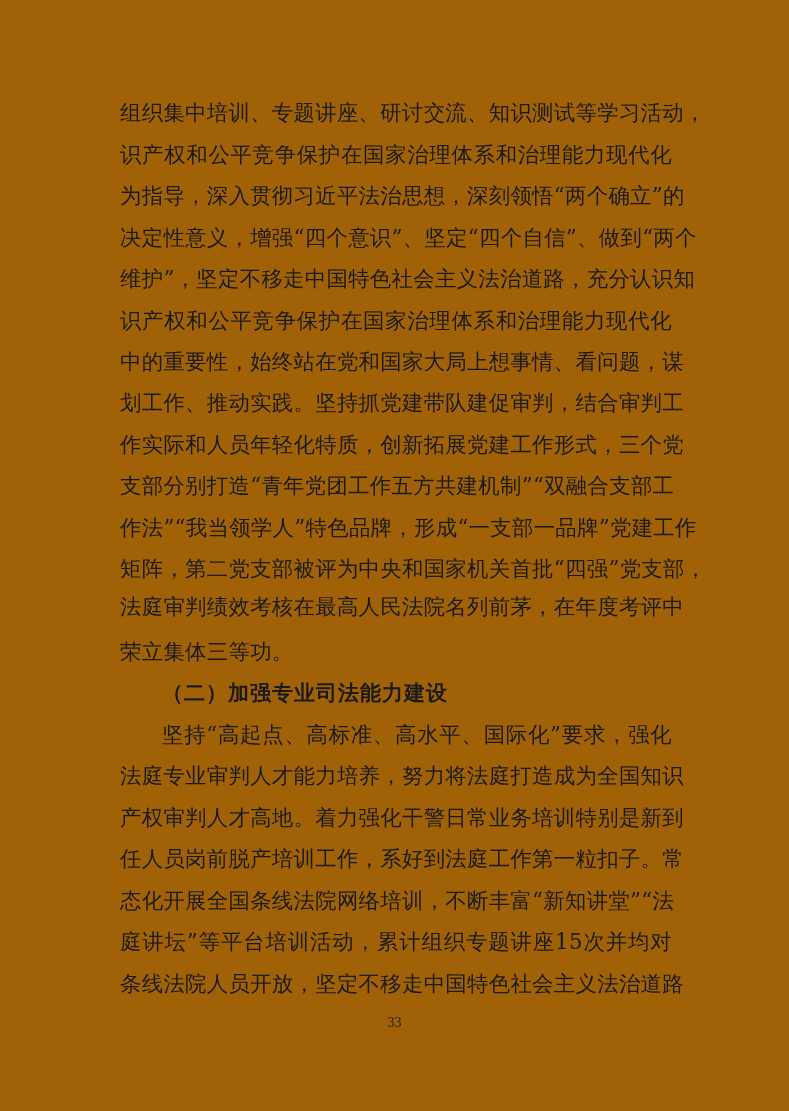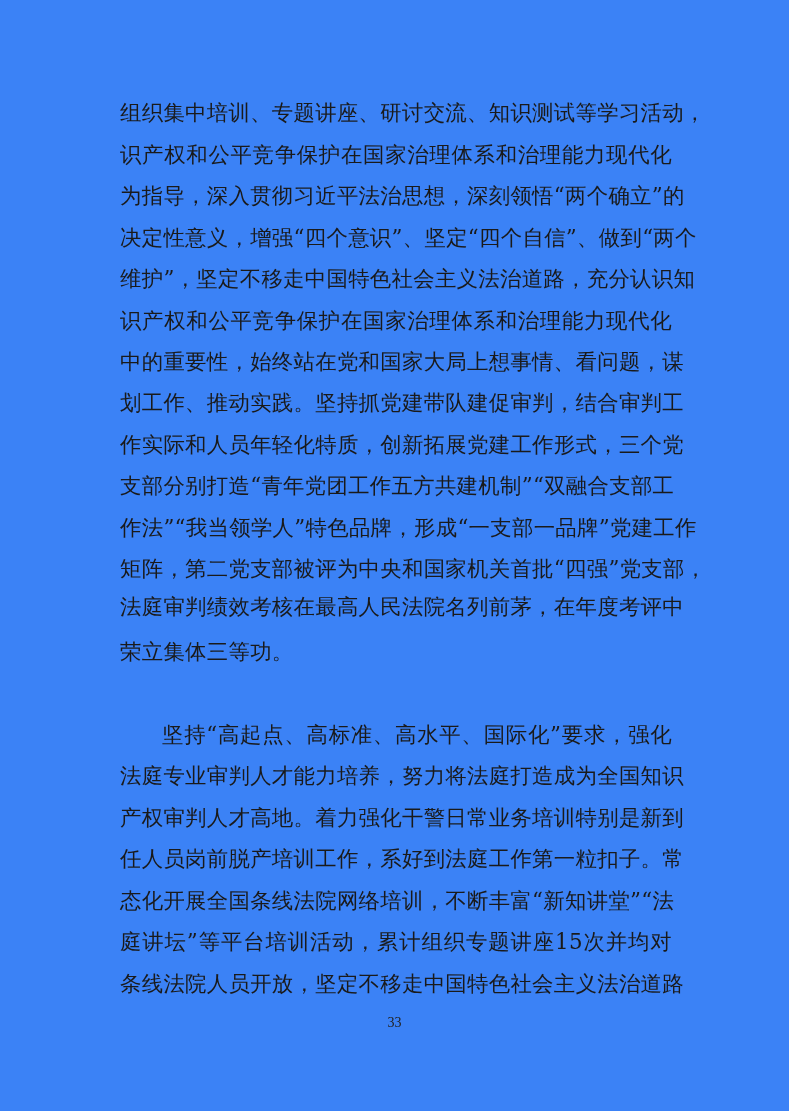--- a/index.html
+++ b/index.html
@@ -14,21 +14,21 @@
       overflow: hidden;
       font-family: "DejaVu Serif", "Liberation Serif", serif;
       color: #1a1a1a;
     }
     .page {
       position: absolute;
       left: 0;
       top: 0;
       width: 789px;
       height: 1111px;
-      background: #3b82f6;
+      background: #a16207;
     }
     .line {
       position: absolute;
       left: 120px;
       width: 552px;
       height: 30px;
       font-size: 21.4px;
       line-height: 30px;
       white-space: nowrap;
       letter-spacing: 0.3px;
@@ -82,20 +82,21 @@
     <div class="line" style="top:347px">中的重要性，始终站在党和国家大局上想事情、看问题，谋</div>
     <div class="line" style="top:388px">划工作、推动实践。坚持抓党建带队建促审判，结合审判工</div>
     <div class="line" style="top:430px">作实际和人员年轻化特质，创新拓展党建工作形式，三个党</div>
     <div class="line" style="top:471px">支部分别打造“青年党团工作五方共建机制”“双融合支部工</div>
     <div class="line" style="top:513px">作法”“我当领学人”特色品牌，形成“一支部一品牌”党建工作</div>
     <div class="line" style="top:554px">矩阵，第二党支部被评为中央和国家机关首批“四强”党支部，</div>
     <div class="line" style="top:592px">法庭审判绩效考核在最高人民法院名列前茅，在年度考评中</div>
     <div class="line last" style="top:637px">荣立集体三等功。</div>
   </div>
 
+  <div class="heading">（二）加强专业司法能力建设</div>
 
   <div>
     <div class="line indent" style="top:720px">坚持“高起点、高标准、高水平、国际化”要求，强化</div>
     <div class="line" style="top:761px">法庭专业审判人才能力培养，努力将法庭打造成为全国知识</div>
     <div class="line" style="top:803px">产权审判人才高地。着力强化干警日常业务培训特别是新到</div>
     <div class="line" style="top:844px">任人员岗前脱产培训工作，系好到法庭工作第一粒扣子。常</div>
     <div class="line" style="top:886px">态化开展全国条线法院网络培训，不断丰富“新知讲堂”“法</div>
     <div class="line" style="top:927px">庭讲坛”等平台培训活动，累计组织专题讲座15次并均对</div>
     <div class="line" style="top:969px">条线法院人员开放，坚定不移走中国特色社会主义法治道路</div>
   </div>

